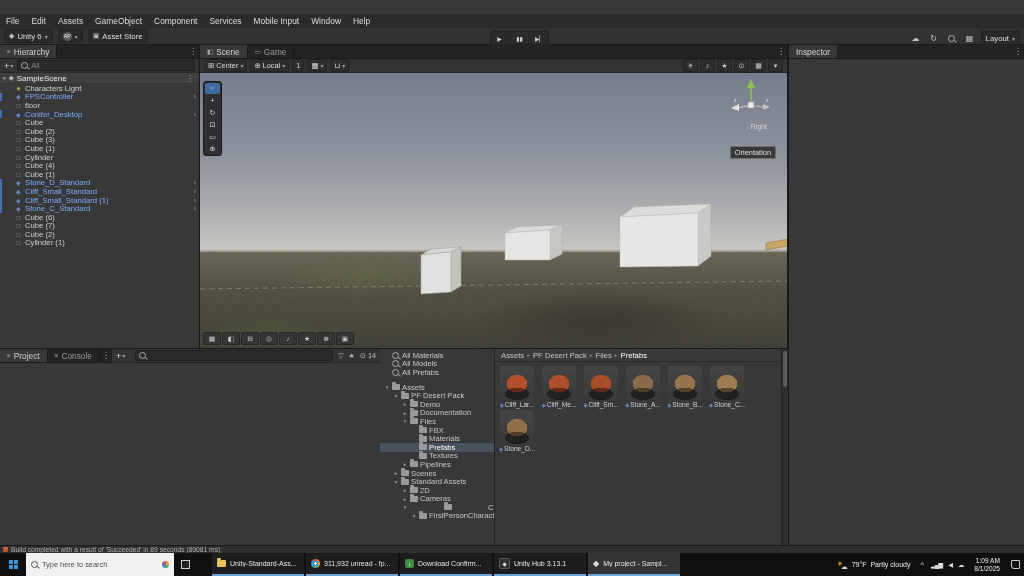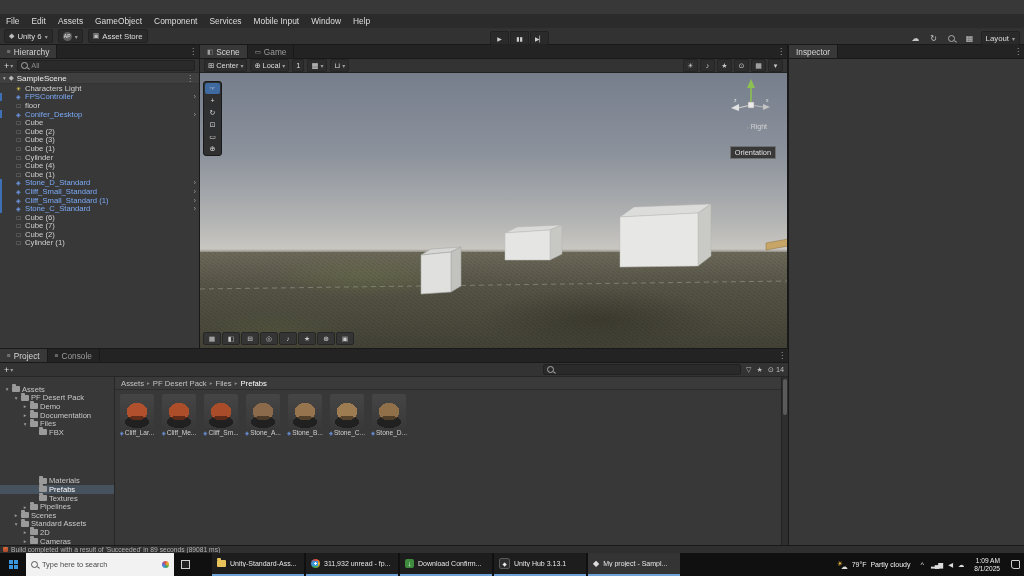--- a/index.html
+++ b/index.html
@@ -70,21 +70,21 @@
   .gizmo{position:absolute;right:14px;top:2px}
   .gizlabel{position:absolute;right:20px;top:50px;font-size:7px;color:#d3d3d3;display:flex;gap:2px;align-items:center}
   .gizlabel .gchev{font-size:6px;color:#aaa}
   .tooltip{position:absolute;right:11px;top:73px;background:#383838;border:1px solid #707070;padding:1px 4px;font-size:7.4px;color:#e0e0e0;white-space:nowrap}
   .sbottom{position:absolute;left:3px;bottom:3px;display:flex;gap:1px}
   .sbtn{width:16px;height:11px;background:#353535;border:1px solid #262626;border-radius:2px;display:flex;align-items:center;justify-content:center;font-size:6.8px;color:#c8c8c8}
   
   .inspector{position:absolute;left:788px;top:45px;width:236px;height:500px;background:#383838;border-left:1px solid #191919;box-sizing:border-box;display:flex;flex-direction:column}
   .ibody{flex:1;background:#383838}
   
-  .projectpanel{position:absolute;left:0;top:348px;width:788px;height:197px;background:#383838;border-top:1px solid #191919;box-sizing:border-box;display:flex;flex-direction:column}
+  .projectpanel{position:absolute;left:0;top:348px;width:788px;height:197px;background:#383838;border-top:1px solid #191919;box-sizing:border-box;display:flex;flex-direction:row}
   .ptoolbar{height:13px;background:#333;border-bottom:1px solid #262626;display:flex;align-items:center;gap:5px;padding:0 4px}
   .psearch{width:190px;height:9px;background:#2a2a2a;border:1px solid #212121;border-radius:2px;display:flex;align-items:center;gap:3px;padding:0 3px}
   .pticon{font-size:7px;color:#bdbdbd}
   .eyecount{display:flex;align-items:center;gap:2px;font-size:7.3px;color:#bdbdbd}
   .pbody{flex:1;display:flex;min-height:0}
   .ptree{width:114px;border-right:1px solid #262626;padding-top:2px;overflow:hidden;flex:none}
   .trow{height:8.6px;display:flex;align-items:center;gap:2px;font-size:7.6px;color:#c8c8c8;padding-left:4px;white-space:nowrap;box-sizing:border-box}
   .trow.fav{padding-left:12px;gap:3px}
   .trow.selected{background:#46525e;color:#fff}
   .tarrow{width:6px;font-size:5.3px;color:#9a9a9a;text-align:center;flex:none}
@@ -455,20 +455,34 @@
       </div>
       <span class="pticon">▽</span>
       <span class="pticon">★</span>
       <div class="eyecount">
         <span>⊙</span>
         <span>14</span>
       </div>
     </div>
     <div class="pbody">
       <div class="ptree">
+        <div>
+            <div class="trow fav">
+              <span class="lens"></span>
+              <span class="tlabel">All Materials</span>
+            </div>
+            <div class="trow fav">
+              <span class="lens"></span>
+              <span class="tlabel">All Models</span>
+            </div>
+            <div class="trow fav">
+              <span class="lens"></span>
+              <span class="tlabel">All Prefabs</span>
+            </div>
+          </div>
         <div class="treegap"></div>
         <div>
             <div class="trow" style="padding-left: 4px;">
               <span class="tarrow">▾</span>
               <span class="folder"></span>
               <span class="tlabel">Assets</span>
             </div>
             <div class="trow" style="padding-left: 13px;">
               <span class="tarrow">▾</span>
               <span class="folder"></span>
@@ -487,21 +501,21 @@
             <div class="trow" style="padding-left: 22px;">
               <span class="tarrow">▾</span>
               <span class="folder"></span>
               <span class="tlabel">Files</span>
             </div>
             <div class="trow" style="padding-left: 31px;">
               <span class="tarrow"></span>
               <span class="folder"></span>
               <span class="tlabel">FBX</span>
             </div>
-            <div class="trow" style="padding-left: 31px; margin-top: 40px;">
+            <div class="trow" style="padding-left: 31px;">
               <span class="tarrow"></span>
               <span class="folder"></span>
               <span class="tlabel">Materials</span>
             </div>
             <div class="trow selected" style="padding-left: 31px;">
               <span class="tarrow"></span>
               <span class="folder"></span>
               <span class="tlabel">Prefabs</span>
             </div>
             <div class="trow" style="padding-left: 31px;">

